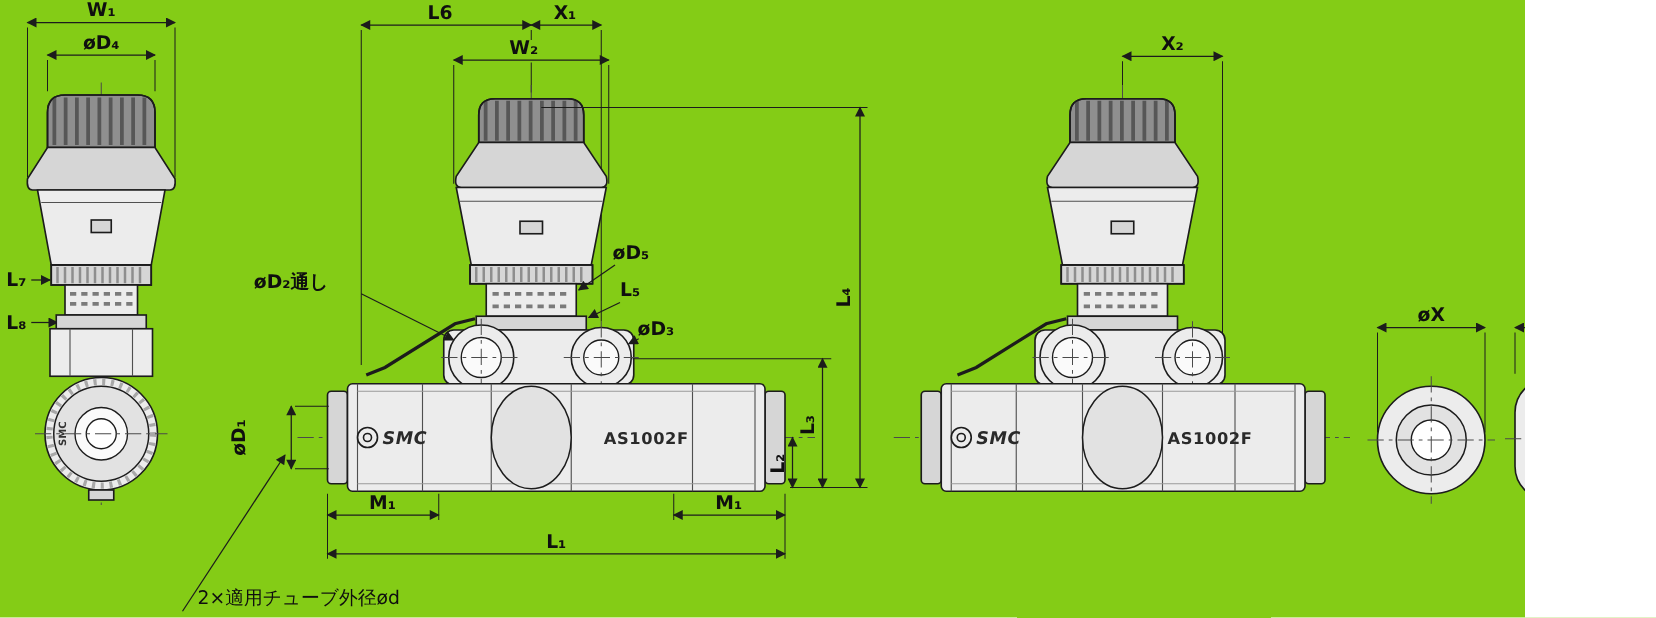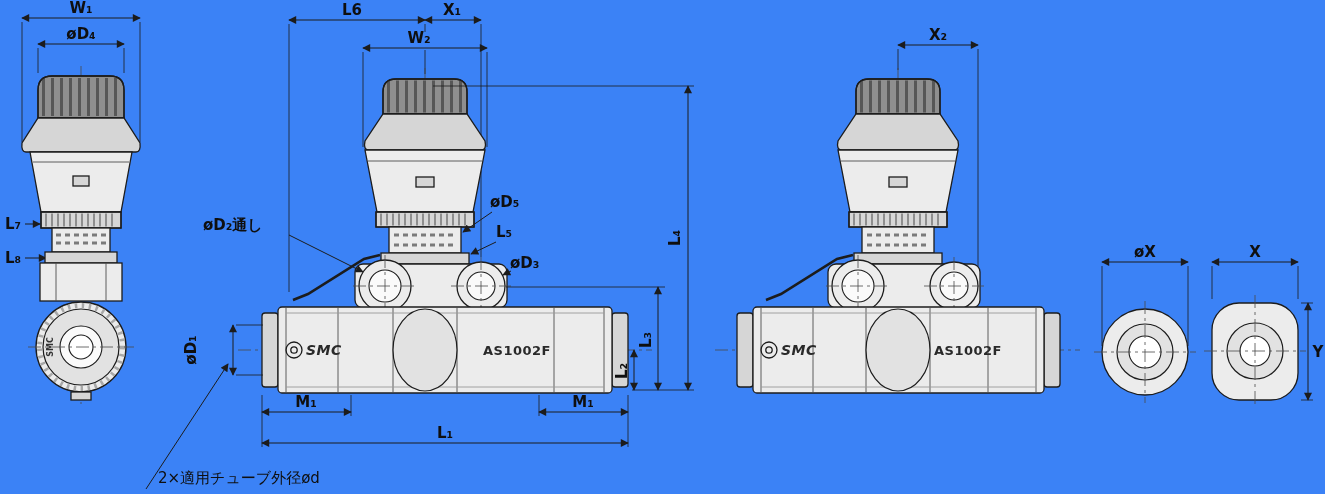--- a/index.html
+++ b/index.html
@@ -1,16 +1,16 @@
 <!DOCTYPE html>
 <html><head>
 <meta charset="utf-8">
 <style>
   html,body { margin:0; padding:0; background:#ffffff; }
-  .canvas { width:1325px; height:494px; background:#3b82f6; overflow:hidden; }
+  .canvas { width:1220px; height:494px; background:#84cc16; overflow:hidden; }
   svg { display:block; }
   .m-light { fill:#ececec; stroke:#1c1c1c; stroke-width:1.3; }
   .m-light2{ fill:#e2e2e2; stroke:#1c1c1c; stroke-width:1.2; }
   .m-mid   { fill:#d6d6d6; stroke:#1c1c1c; stroke-width:1.3; }
   .m-dark  { fill:#8f8f8f; stroke:#1c1c1c; stroke-width:1.3; }
   .m-pale  { fill:#fafafa; stroke:#1c1c1c; stroke-width:1.1; }
   .outline { fill:none;    stroke:#1c1c1c; stroke-width:1.3; }
   .thin  { stroke:#4f4f4f; stroke-width:0.9; fill:none; }
   .faint { stroke:#9a9a9a; stroke-width:0.9; fill:none; }
   .dim   { stroke:#1c1c1c; stroke-width:1;   fill:none; }

